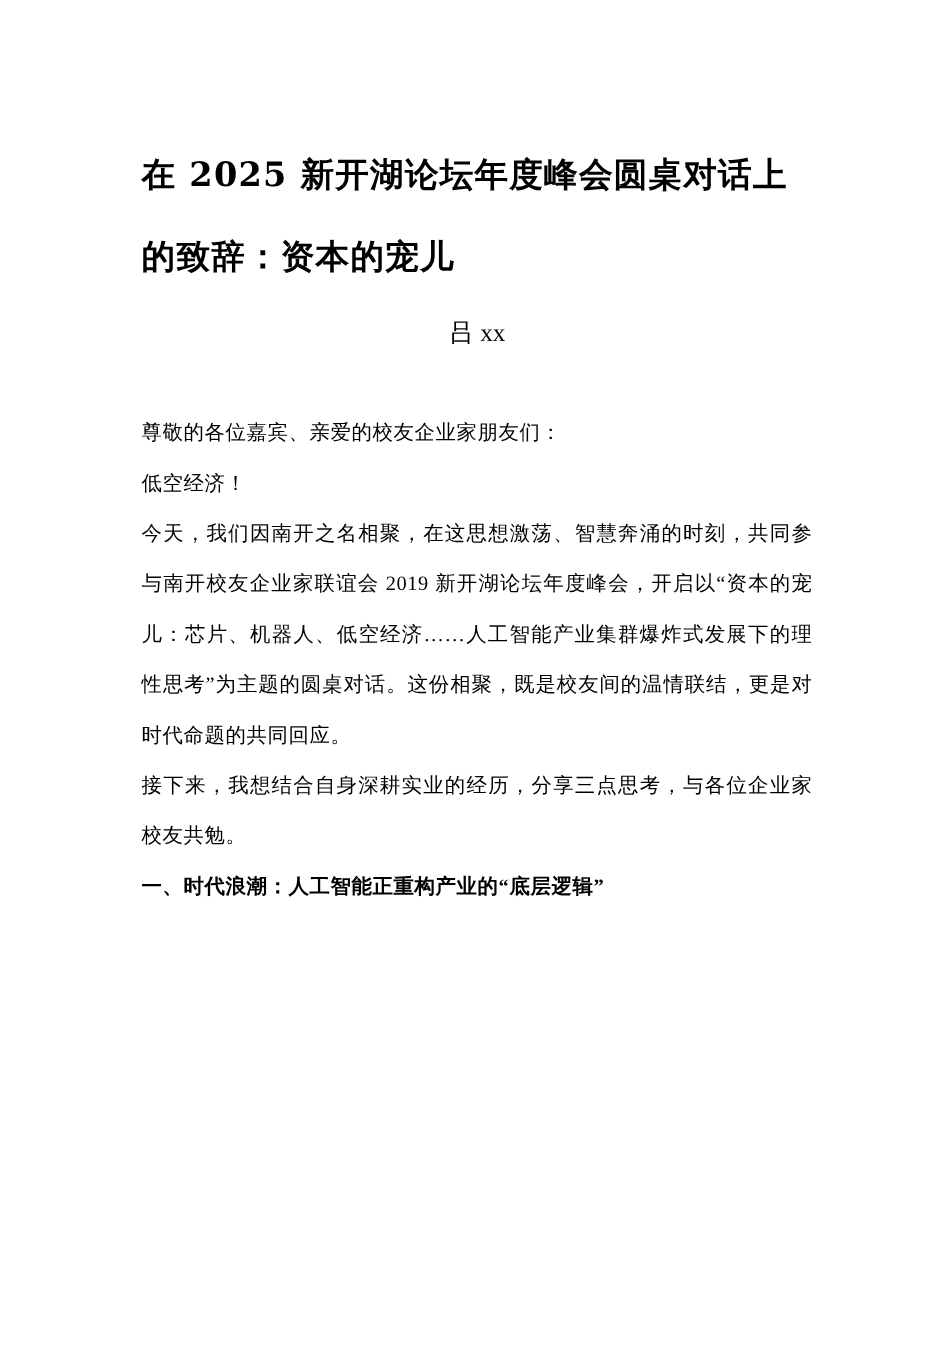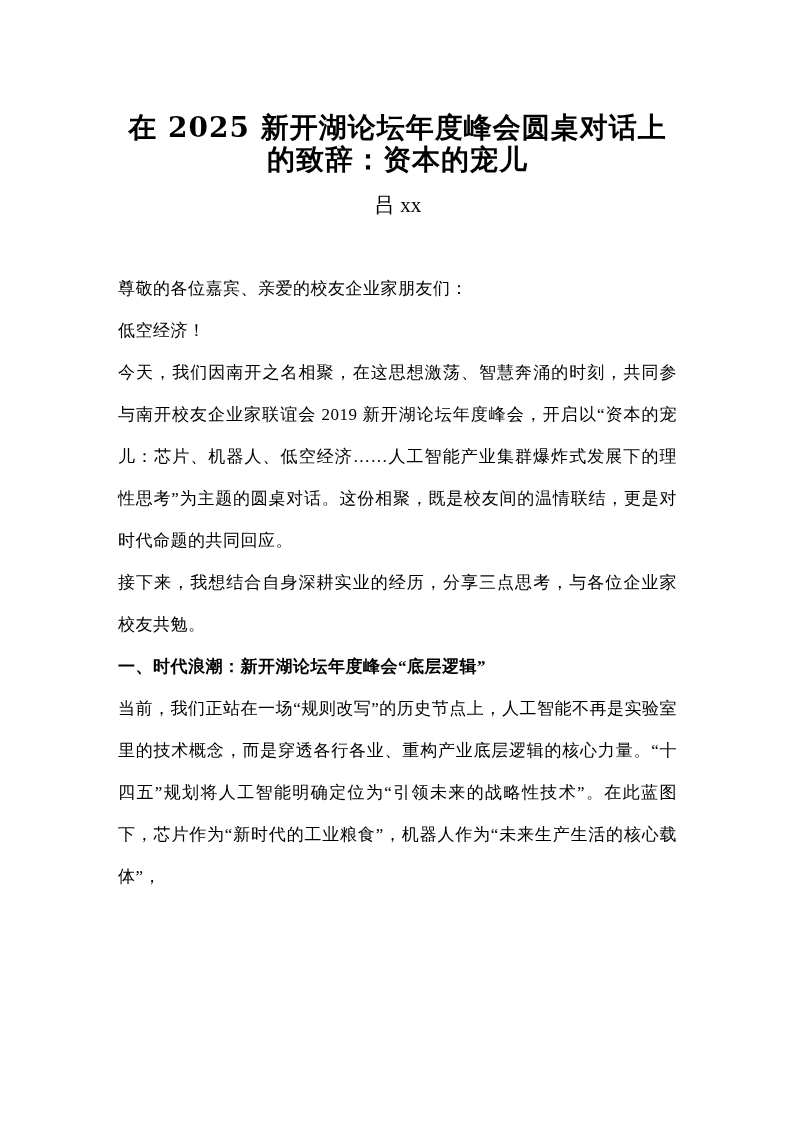--- a/index.html
+++ b/index.html
@@ -14,22 +14,22 @@
     box-sizing: border-box;
     background: #ffffff;
     color: #000000;
     padding: 112px 116px 0 118px;
     overflow: hidden;
     font-family: "Liberation Serif", "DejaVu Serif", serif;
   }
   .doc-title {
     font-size: 28px;
     font-weight: 700;
-    line-height: 32px;
-    text-align: center;
+    line-height: 68px;
+    text-align: left;
     letter-spacing: 1px;
     margin: 0 0 8px 0;
     font-family: "DejaVu Serif", serif;
   }
   .meta-line {
     font-size: 21px;
     line-height: 42px;
     margin: 0;
     text-align: center;
   }
@@ -59,16 +59,15 @@
   <div class="blank-line"></div>
 
   <p class="body-para">尊敬的各位嘉宾、亲爱的校友企业家朋友们：</p>
 
   <p class="body-para">低空经济！</p>
 
   <p class="body-para">今天，我们因南开之名相聚，在这思想激荡、智慧奔涌的时刻，共同参与南开校友企业家联谊会 2019 新开湖论坛年度峰会，开启以“资本的宠儿：芯片、机器人、低空经济……人工智能产业集群爆炸式发展下的理性思考”为主题的圆桌对话。这份相聚，既是校友间的温情联结，更是对时代命题的共同回应。</p>
 
   <p class="body-para">接下来，我想结合自身深耕实业的经历，分享三点思考，与各位企业家校友共勉。</p>
 
-  <p class="body-para section-heading">一、时代浪潮：新开湖论坛年度峰会“底层逻辑”</p>
+  <p class="body-para section-heading">一、时代浪潮：人工智能正重构产业的“底层逻辑”</p>
 
-  <p class="body-para">当前，我们正站在一场“规则改写”的历史节点上，人工智能不再是实验室里的技术概念，而是穿透各行各业、重构产业底层逻辑的核心力量。“十四五”规划将人工智能明确定位为“引领未来的战略性技术”。在此蓝图下，芯片作为“新时代的工业粮食”，机器人作为“未来生产生活的核心载体”，</p>
 </div>
 
 </body></html>

